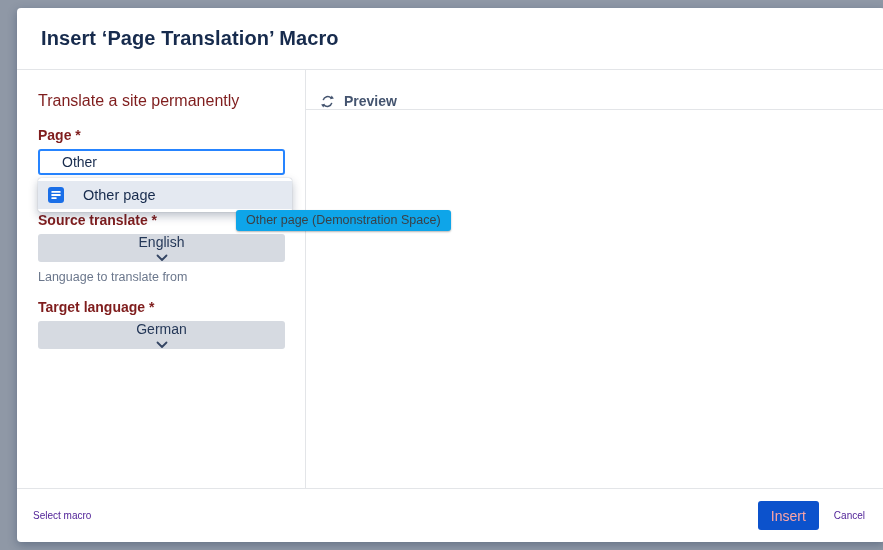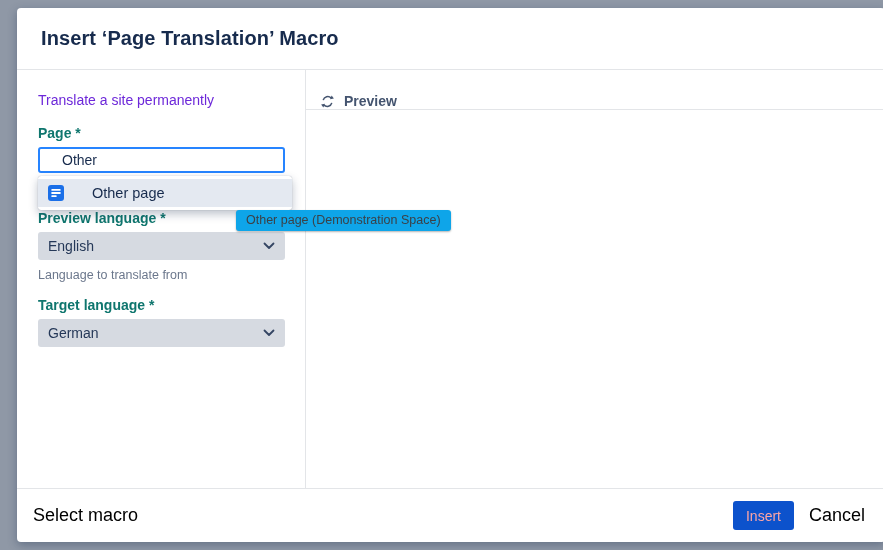--- a/index.html
+++ b/index.html
@@ -37,29 +37,29 @@
     height: 418px;
     position: relative;
   }
   .left-panel {
     width: 289px;
     border-right: 1px solid #e3e5e8;
     padding: 22px 20px 0 21px;
     position: relative;
   }
   .description {
-    font-size: 14px;
-    color: #6d28d9;
+    font-size: 16px;
+    color: #7f1d1d;
     margin-bottom: 17px;
   }
   .field-label {
     display: block;
     font-size: 14px;
     font-weight: 600;
-    color: #0f766e;
+    color: #7f1d1d;
     margin-bottom: 6px;
   }
   .input-wrap { position: relative; }
   .page-input {
     width: 100%;
     height: 26px;
     border: 2px solid #2684ff;
     border-radius: 3px;
     padding: 0 22px;
     font-size: 14px;
@@ -74,40 +74,41 @@
     right: -7px;
     background: #ffffff;
     border-radius: 3px;
     box-shadow: 0 4px 10px rgba(9,30,66,.28), 0 0 1px rgba(9,30,66,.4);
     padding: 3px 0;
     z-index: 10;
   }
   .dropdown-item {
     display: flex;
     align-items: center;
-    gap: 28px;
+    gap: 19px;
     height: 28px;
     padding: 0 10px;
     background: #e4e9f1;
     cursor: pointer;
   }
   .dropdown-item-label {
     font-size: 14.5px;
     color: #172b4d;
   }
   .label-source { margin-top: 37px; }
   .select {
     height: 28px;
     background: #d6dae1;
     border-radius: 3px;
     display: flex;
     align-items: center;
     justify-content: space-between;
     padding: 0 10px 0 10px;
     cursor: pointer;
+    flex-direction: column;
   }
   .select-value {
     font-size: 14px;
     color: #253858;
   }
   .helper {
     font-size: 12.5px;
     color: #6b778c;
     margin-top: 8px;
   }
@@ -141,22 +142,22 @@
   }
   
   .dialog-footer {
     height: 54px;
     border-top: 1px solid #e3e5e8;
     display: flex;
     align-items: center;
     padding: 0 20px 0 16px;
   }
   .link {
-    font-size: 18px;
-    color: #000000;
+    font-size: 10px;
+    color: #4c1d95;
     text-decoration: none;
     cursor: pointer;
   }
   .footer-spacer { flex: 1; }
   .insert-button {
     background: #0c52cc;
     color: #fca5a5;
     border: none;
     border-radius: 3px;
     height: 29px;
@@ -194,21 +195,21 @@
                 <rect x="3.4" y="3.9" width="9.2" height="1.9" rx="0.5" fill="#ffffff"></rect>
                 <rect x="3.4" y="7.05" width="9.2" height="1.9" rx="0.5" fill="#ffffff"></rect>
                 <rect x="3.4" y="10.2" width="5.2" height="1.9" rx="0.5" fill="#ffffff"></rect>
               </svg>
             </span>
             <span class="dropdown-item-label">Other page</span>
           </div>
         </div>
       </div>
 
-      <label class="field-label label-source">Preview language *</label>
+      <label class="field-label label-source">Source translate *</label>
       <div class="select">
         <span class="select-value">English</span>
         <span class="icon">
           <svg width="12" height="8" viewBox="0 0 12 8">
             <path d="M1.5 1.5 L6 6 L10.5 1.5" stroke="#344563" stroke-width="1.8" fill="none" stroke-linecap="round" stroke-linejoin="round"></path>
           </svg>
         </span>
       </div>
       <div class="helper">Language to translate from</div>
 

